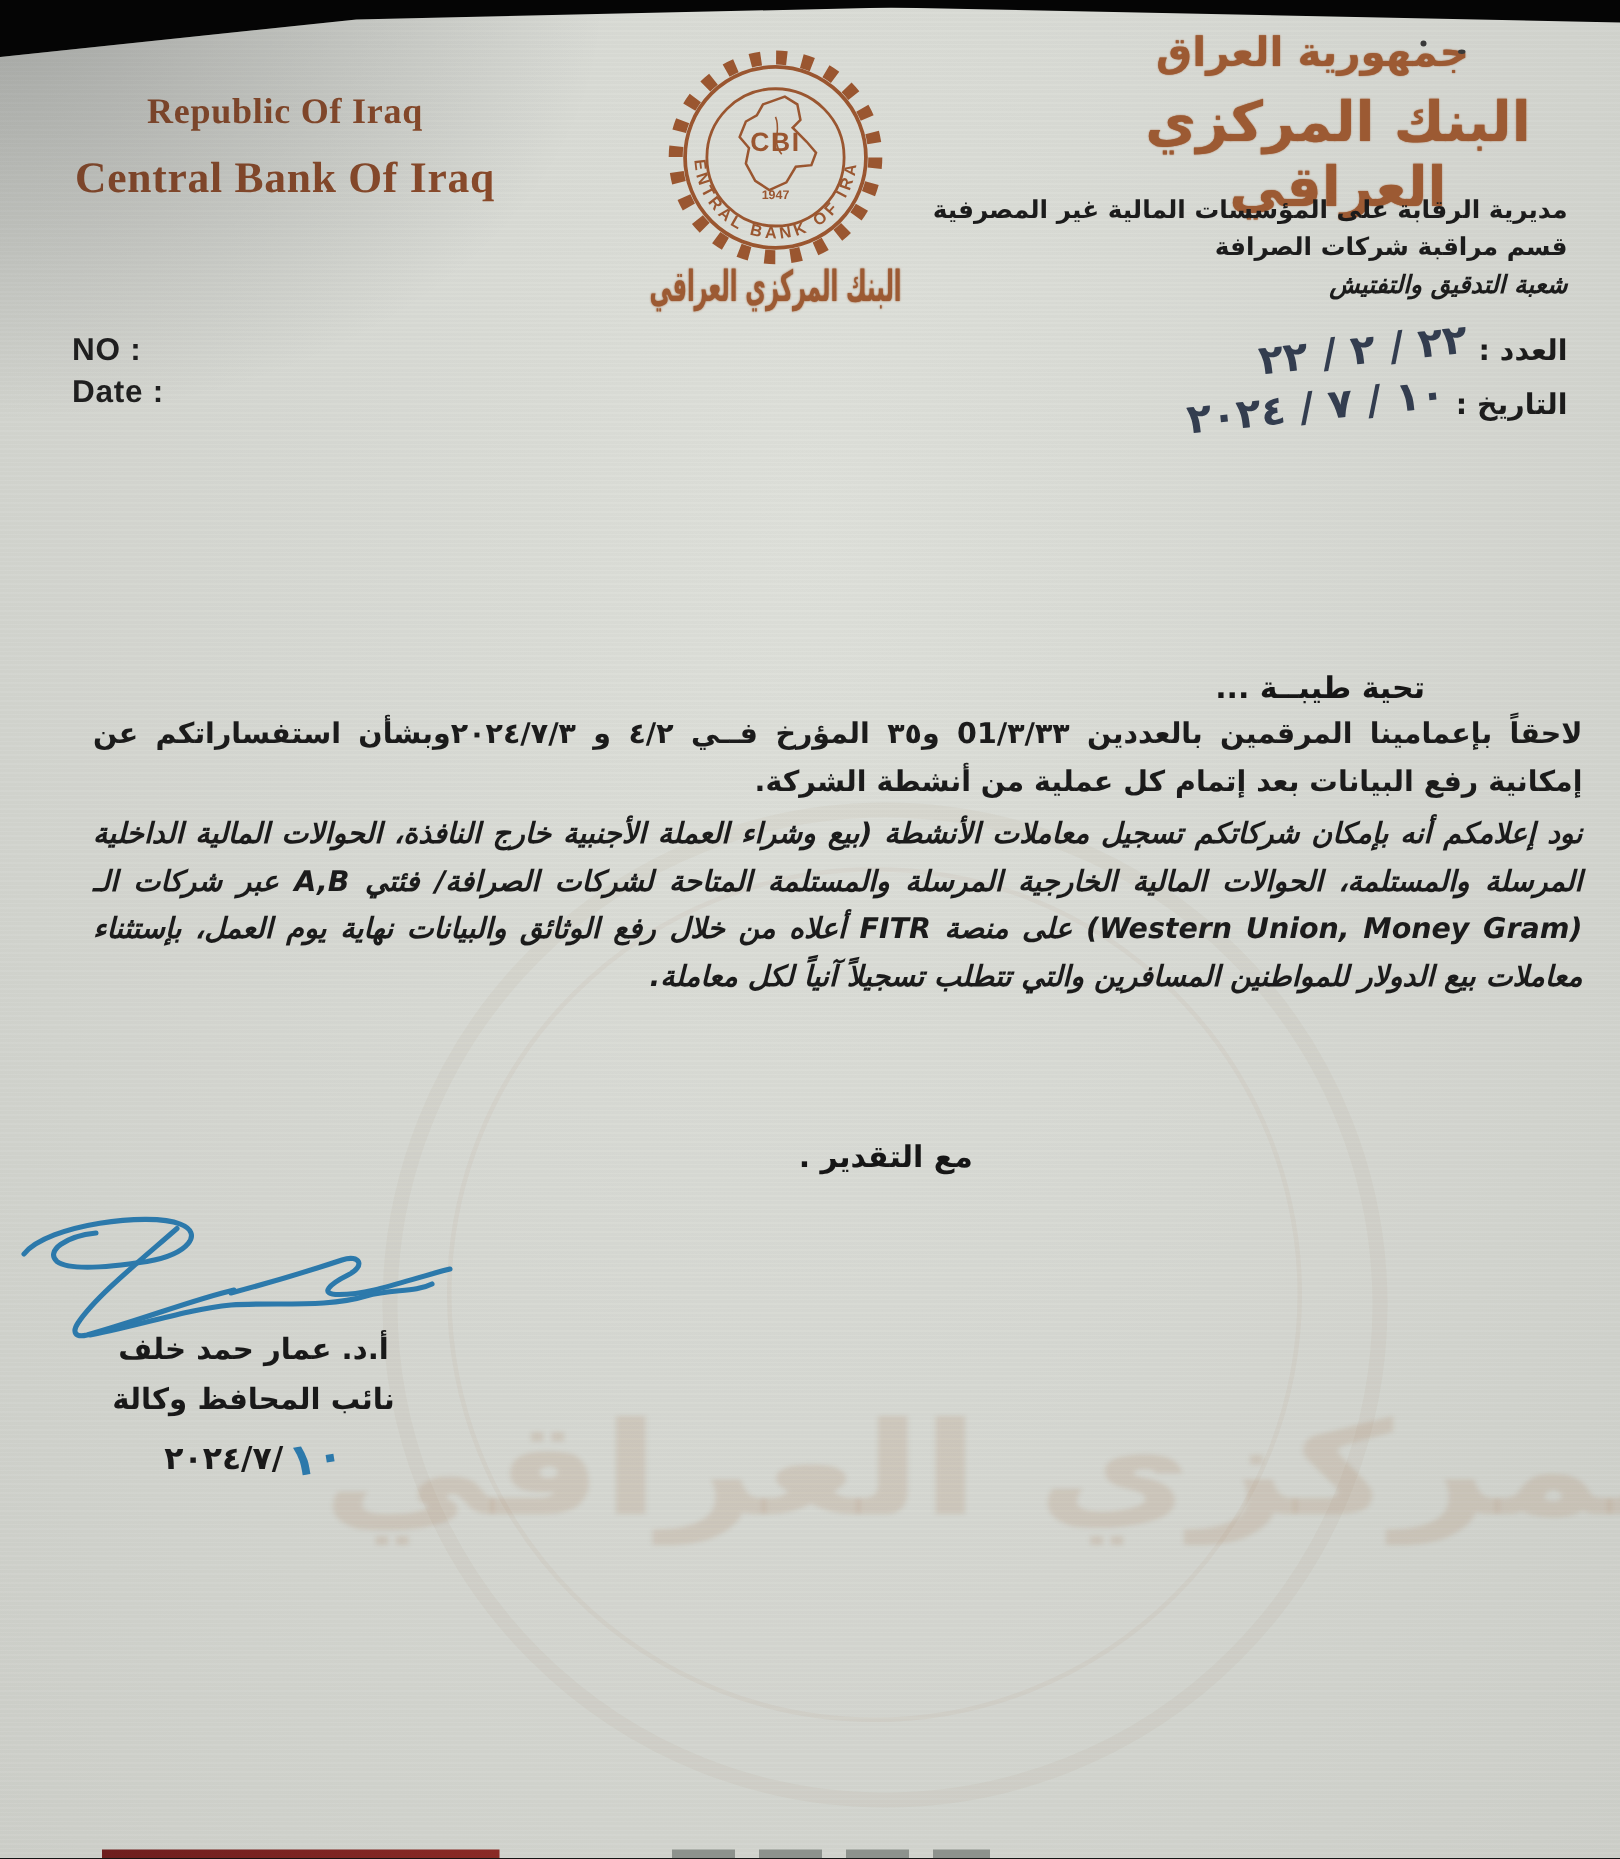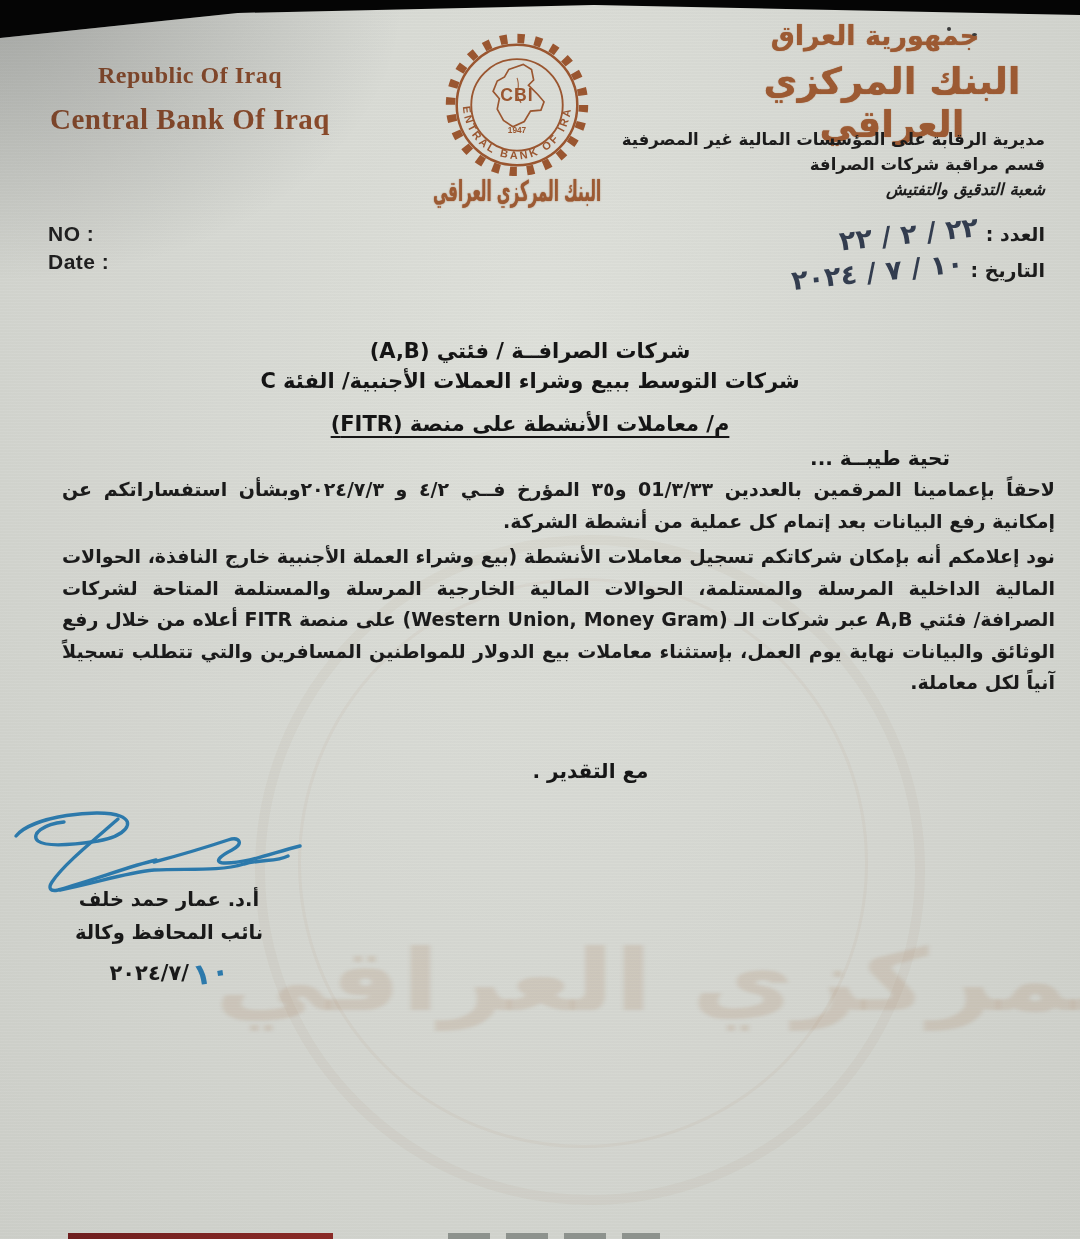--- a/index.html
+++ b/index.html
@@ -43,21 +43,21 @@
   
   .subject{left:170px;top:336px;width:720px;text-align:center;direction:rtl;color:#151515;
            font-weight:bold;font-size:21px;line-height:30px;}
   .subject .s3{margin-top:13px;text-decoration:underline;text-decoration-thickness:2px;
                text-underline-offset:5px;}
 
   
   .greeting{right:130px;top:446px;direction:rtl;font-weight:bold;font-size:20px;color:#161616;}
   .para{left:62px;width:993px;direction:rtl;text-align:justify;text-align-last:right;
         font-weight:bold;font-size:19px;line-height:31.5px;color:#1b1b1b;}
-  .p1{top:474px;} .p2{top:541px;}
+  .p1{top:474px;} .p2{top:541px;font-style:italic;}
   .closing{left:478px;top:720px;width:225px;text-align:center;direction:rtl;font-weight:bold;
            font-size:20px;color:#161616;margin-top:39px;}
 
   
   .sig-svg{left:2px;top:806px;}
   .sig-line{left:55px;width:228px;text-align:center;direction:rtl;font-weight:bold;color:#191919;}
   .sig-name{top:888px;font-size:19.5px;}
   .sig-title{top:921px;font-size:19.5px;}
   .sig-date{top:952px;font-size:21px;direction:ltr;}
   .hand-blue{display:inline-block;font-size:30px;color:#2c79ab;font-weight:bold;
@@ -124,25 +124,20 @@
 
     <div class="abs refrow ref-num">
       <span>العدد :</span>
       <span class="hand">٢٢ / ٢ / ٢٢</span>
     </div>
     <div class="abs refrow ref-date">
       <span>التاريخ :</span>
       <span class="hand">٢٠٢٤ / ٧ / ١٠</span>
     </div>
 
-    <div class="abs subject">
-      <div>شركات الصرافــة / فئتي (A,B)</div>
-      <div>شركات التوسط ببيع وشراء العملات الأجنبية/ الفئة C</div>
-      <div class="s3">م/ معاملات الأنشطة على منصة (FITR)</div>
-    </div>
 
     <div class="abs greeting">تحية طيبــة ...</div>
     <div class="abs para p1">لاحقاً بإعمامينا المرقمين بالعددين 01/٣/٣٣ و٣٥ المؤرخ فــي ٤/٢ و ٢٠٢٤/٧/٣وبشأن استفساراتكم عن إمكانية رفع البيانات بعد إتمام كل عملية من أنشطة الشركة.</div>
     <div class="abs para p2">نود إعلامكم أنه بإمكان شركاتكم تسجيل معاملات الأنشطة (بيع وشراء العملة الأجنبية خارج النافذة، الحوالات المالية الداخلية المرسلة والمستلمة، الحوالات المالية الخارجية المرسلة والمستلمة المتاحة لشركات الصرافة/ فئتي A,B عبر شركات الـ (Western Union, Money Gram) على منصة FITR أعلاه من خلال رفع الوثائق والبيانات نهاية يوم العمل، بإستثناء معاملات بيع الدولار للمواطنين المسافرين والتي تتطلب تسجيلاً آنياً لكل معاملة.</div>
     <div class="abs closing">مع التقدير .</div>
 
     <svg class="abs sig-svg" width="318" height="102" viewBox="0 0 318 102">
       <g stroke="#2c79ab" stroke-width="3.4" fill="none" stroke-linecap="round">
         <path d="M14,30 C30,10 98,2 118,10 C134,16 124,30 96,35 C70,39 44,41 36,35 C28,28 42,18 62,16"></path>
         <path d="M116,13 C92,34 62,58 50,76 C46,82 48,86 56,84 C92,74 128,60 154,54"></path>

